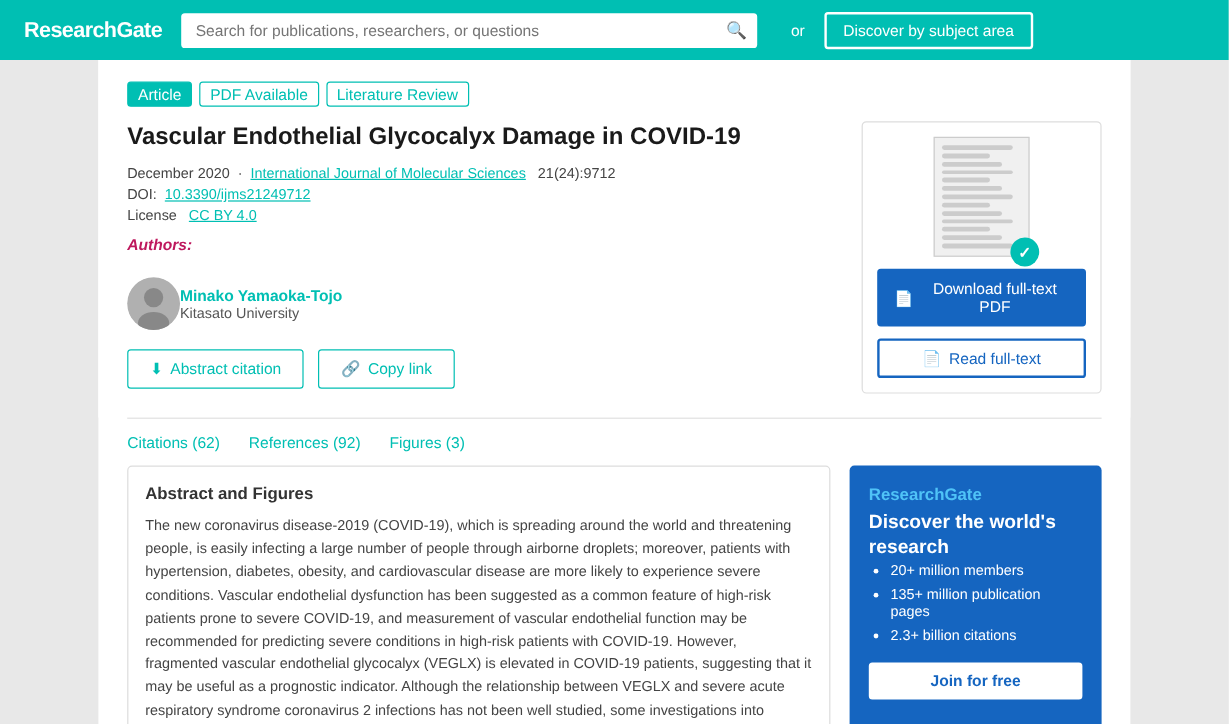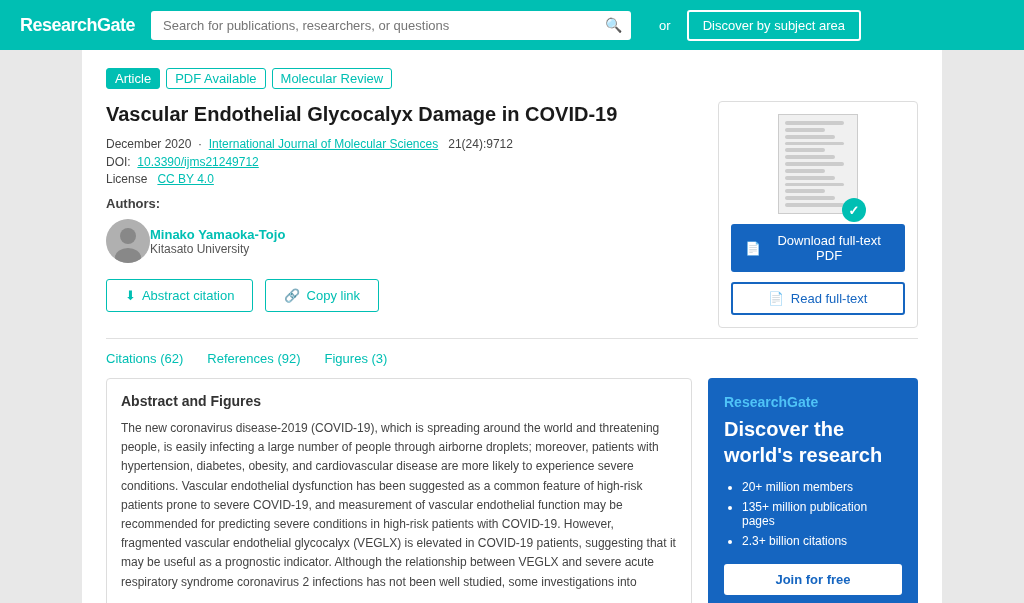--- a/index.html
+++ b/index.html
@@ -115,23 +115,24 @@
       text-decoration: underline;
     }
     #doi-row, #license-row {
       font-size: 12px;
       color: #444;
       margin-bottom: 3px;
     }
     #authors-label {
       font-size: 13px;
       font-weight: bold;
-      color: #404040;
+      color: #be185d;
       margin-top: 10px;
-      margin-bottom: 8px;
+      margin-bottom: 20px;
+      font-style: italic;
     }
     #author-card {
       display: flex;
       align-items: center;
     }
     #author-avatar {
       width: 44px;
       height: 44px;
       border-radius: 50%;
       background: #ccc;
@@ -308,24 +309,23 @@
       padding: 16px;
       color: white;
     }
     #rg-promo-title {
       font-size: 14px;
       font-weight: bold;
       color: #4fc3f7;
       margin-bottom: 6px;
     }
     #rg-promo-heading {
-      font-size: 20px;
-      font-weight: bold;
-      color: white;
-      margin-bottom: 12px;
+      font-size: 16px;
+      font-weight: bold;
+      color: white;
       line-height: 1.3;
     }
     #rg-promo-list {
       list-style: disc;
       padding-left: 18px;
       margin-bottom: 16px;
     }
     #rg-promo-list li {
       font-size: 12px;
       color: white;
@@ -355,21 +355,21 @@
   <span id="or-text">or</span>
   <button id="discover-btn">Discover by subject area</button>
 </div>
 
 <div id="main">
   <div id="article-section">
 
     <div id="tags-row">
       <span class="tag active">Article</span>
       <span class="tag">PDF Available</span>
-      <span class="tag">Molecular Review</span>
+      <span class="tag">Literature Review</span>
     </div>
 
     <div id="title-pdf-row">
       <div id="article-info">
         <div id="article-title">Vascular Endothelial Glycocalyx Damage in COVID-19</div>
 
         <div id="meta-row">
           <span>December 2020</span>
           &nbsp;·&nbsp;
           <a href="#">International Journal of Molecular Sciences</a>

